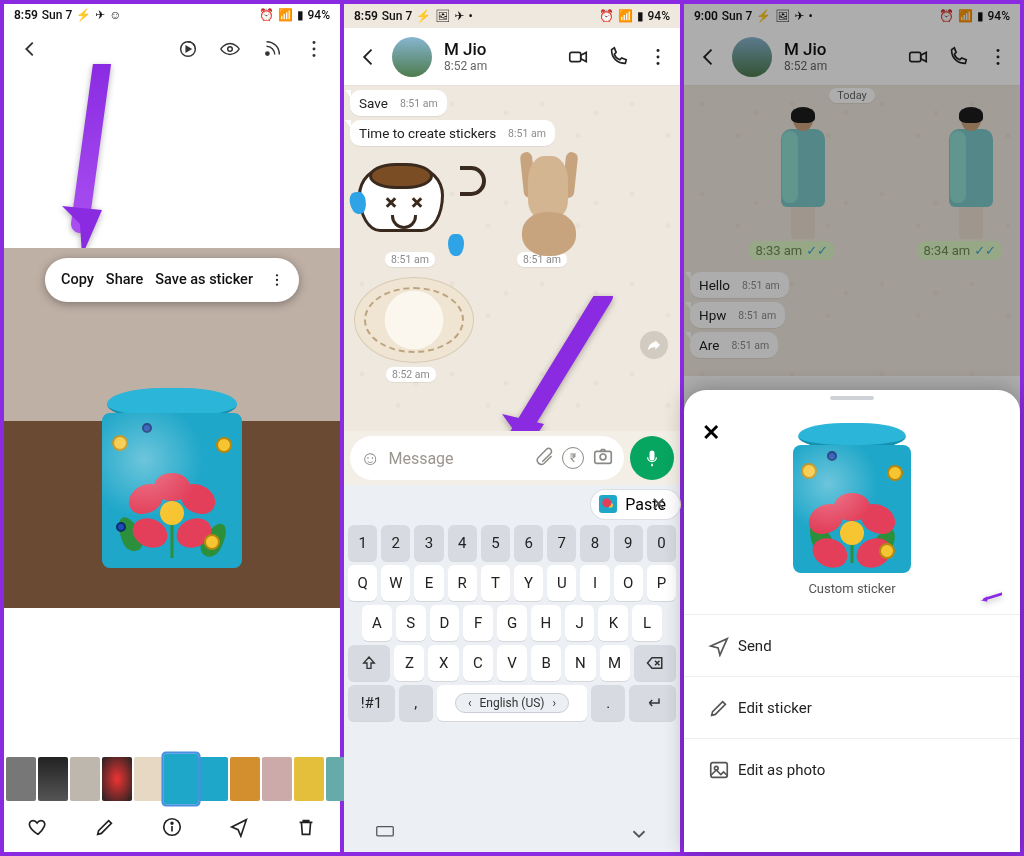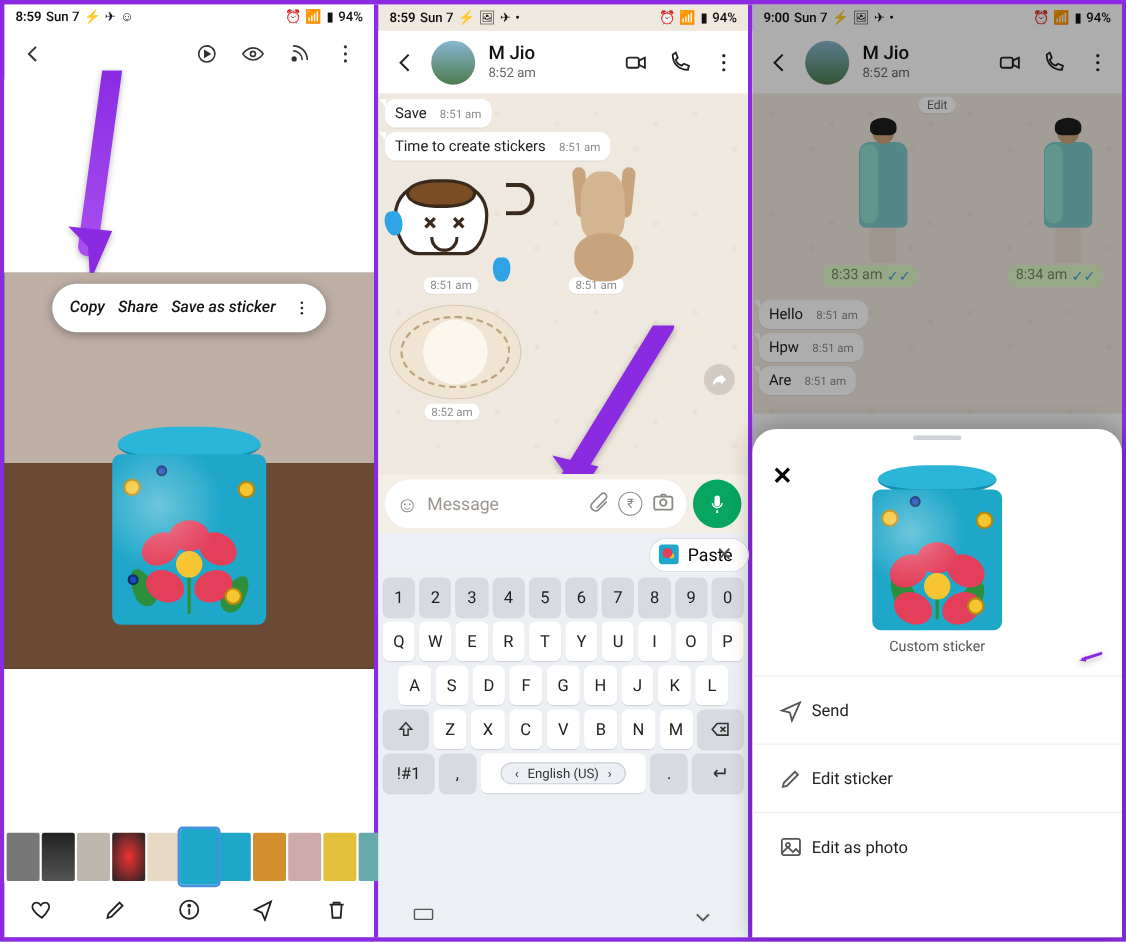--- a/index.html
+++ b/index.html
@@ -213,21 +213,21 @@
             <defs>
                 <linearGradient id="g1" x1="0" y1="0" x2="0" y2="1">
                   <stop offset="0" stop-color="#8a2be2"></stop>
                   <stop offset="1" stop-color="#a84df0"></stop>
                 </linearGradient>
               </defs>
             <path d="M50 0 L28 160" stroke="url(#g1)" stroke-width="18" stroke-linecap="round"></path>
             <polygon points="28,160 10,142 50,146 30,192" fill="#8a2be2"></polygon>
           </svg>
         </div>
-        <div class="context-pill" style="top:186px;font-style:italic;">
+        <div class="context-pill" style="top:186px;">
           <span class="item">Copy</span>
           <span class="item">Share</span>
           <span class="item">Save as sticker</span>
           <div class="vmore">
             <svg viewBox="0 0 24 24" width="18" height="18" fill="#222">
                 <circle cx="12" cy="5" r="1.7"></circle>
                 <circle cx="12" cy="12" r="1.7"></circle>
                 <circle cx="12" cy="19" r="1.7"></circle>
               </svg>
           </div>
@@ -574,21 +574,21 @@
           <svg viewBox="0 0 24 24" fill="#222">
             <circle cx="12" cy="5" r="1.6"></circle>
             <circle cx="12" cy="12" r="1.6"></circle>
             <circle cx="12" cy="19" r="1.6"></circle>
           </svg>
         </div>
     </div>
 
     <div class="wa-body" style="flex:0 0 290px;">
       <div class="wa-bg"></div>
-      <div class="date-pill">Edit</div>
+      <div class="date-pill">Today</div>
       <div style="display:flex;justify-content:flex-end;gap:24px;padding:2px 12px;">
         <div class="msg-out">
           <div class="person">
               <div class="p-legs"></div>
               <div class="p-tunic"></div>
               <div class="p-scarf"></div>
               <div class="p-head"></div>
               <div class="p-hair"></div>
             </div>
           <div class="out-meta">

